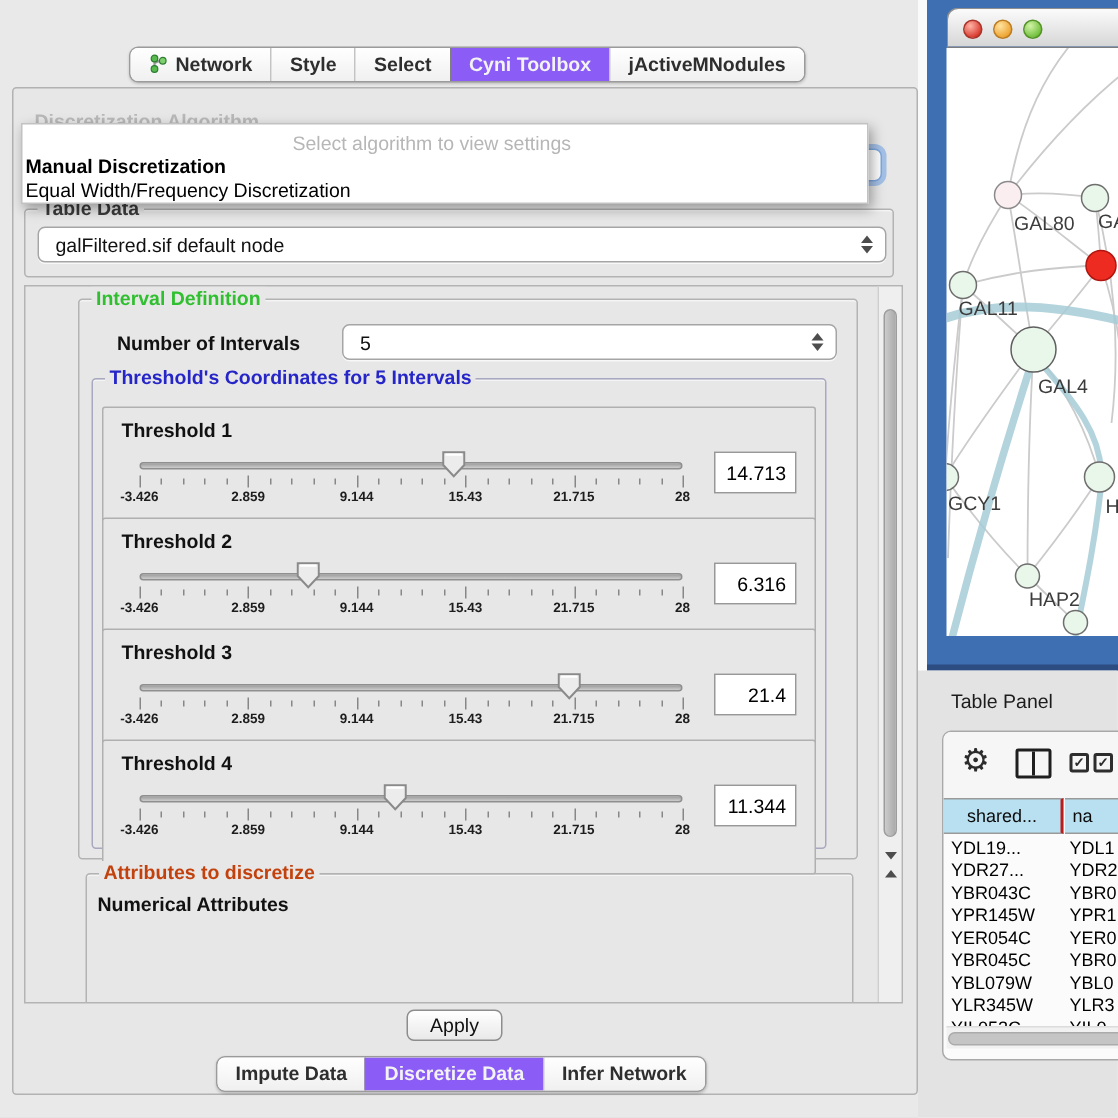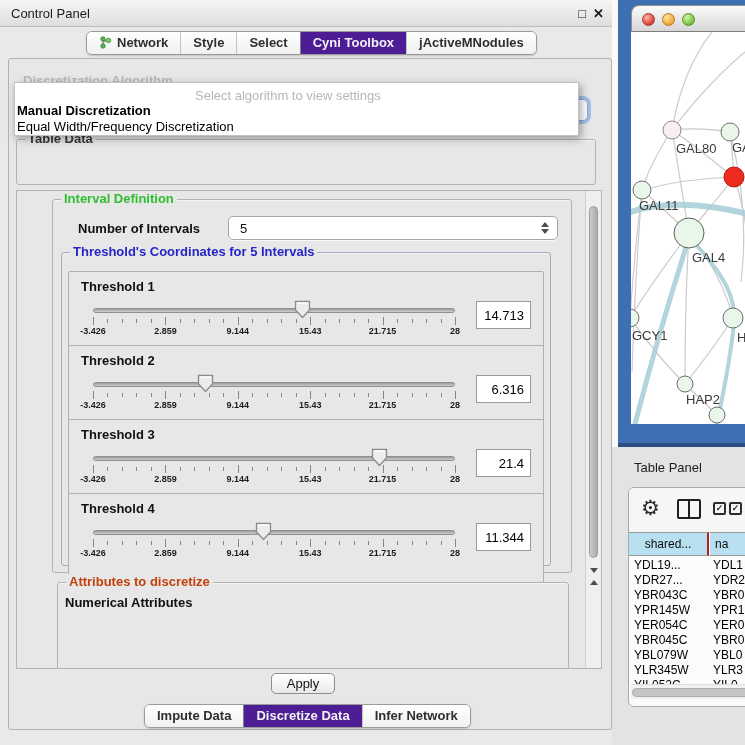--- a/index.html
+++ b/index.html
@@ -13,21 +13,21 @@
     background:linear-gradient(#f6f6f6,#dedede); border-bottom:1px solid #bdbdbd; }
   #cp-title { left:11px; top:6px; font-size:13px; color:#1c1c1c; }
   .titlebar-icon { top:6px; font-size:13px; color:#1a1a1a; cursor:default; }
 
   .segwrap { display:flex; border:1px solid #9b9b9b; border-radius:6px; overflow:hidden;
     background:#fff; box-shadow:0 1px 2px rgba(0,0,0,.18); }
   .seg { padding:3px 12px 4px 12px; font-size:13px; font-weight:bold; color:#2e2e2e;
     background:linear-gradient(#ffffff,#f0f0f0); border-left:1px solid #c3c3c3;
     display:flex; align-items:center; gap:5px; white-space:nowrap; }
   .seg:first-child { border-left:none;text-align:right; }
-  .seg.sel { background:#4c1d95; color:#f3f3f3; border-left-color:#7f7f7f; }
+  .seg.sel { background:#8b5cf6; color:#f3f3f3; border-left-color:#7f7f7f; }
 
   #content-panel { left:8px; top:58px; width:604px; height:672px;
     background:#e7e7e7; border:1px solid #b2b2b2; border-radius:3px; }
 
   .glabel { position:absolute; top:-9px; left:8px; padding:0 3px; background:#e7e7e7;
     font-size:13px; font-weight:bold; white-space:nowrap; }
   .etched { position:absolute; border:1px solid #b3b3b3; border-radius:3px;
     box-shadow:inset 0 1px 0 rgba(255,255,255,.55); }
 
   .combo { position:absolute; background:#fff; border:1px solid #a5a5a5; border-radius:5px;
@@ -104,25 +104,20 @@
   .tbl-c2 { position:absolute; left:84px; top:0; white-space:nowrap; }
   #hscroll { left:2px; top:196px; width:136px; height:15px; background:#f1f1f1; border-top:1px solid #dcdcdc; }
   #hscroll-thumb { left:1px; top:3px; width:118px; height:9px; border-radius:5px;
     background:#c5c5c5; border:1px solid #ababab; }
 </style>
 </head>
 <body>
 
 <div class="abs" id="left-window">
 
-  <div class="abs" id="cp-titlebar">
-    <span class="abs" id="cp-title">Control Panel</span>
-    <span class="abs titlebar-icon" style="right:26px;">□</span>
-    <span class="abs titlebar-icon" style="right:8px; font-weight:bold;">✕</span>
-  </div>
 
   <div class="abs segwrap" style="left:86px; top:31px;">
     <div class="seg">
       <svg width="13" height="13">
         <line x1="4" y1="3" x2="4" y2="10" stroke="#9a9a9a" stroke-width="1.5"></line>
         <line x1="4" y1="6" x2="9" y2="4" stroke="#9a9a9a" stroke-width="1.5"></line>
         <circle cx="4" cy="3" r="2.2" fill="#57b94e" stroke="#2e7d32" stroke-width="0.8"></circle>
         <circle cx="4" cy="10" r="2.2" fill="#57b94e" stroke="#2e7d32" stroke-width="0.8"></circle>
         <circle cx="9.5" cy="4.5" r="2.2" fill="#7ed06f" stroke="#2e7d32" stroke-width="0.8"></circle>
       </svg>
@@ -148,20 +143,27 @@
     <div class="abs" id="algo-combo-behind"></div>
 
     <div class="abs" id="algo-popup">
       <span class="abs" id="algo-placeholder">Select algorithm to view settings</span>
       <span class="abs algo-item" style="top:20px; font-weight:bold;">Manual Discretization</span>
       <span class="abs algo-item" style="top:36px;">Equal Width/Frequency Discretization</span>
     </div>
 
     <div class="etched" style="left:7px; top:80px; width:580px; height:46px;">
       <span class="glabel" style="color:#3a3a3a;">Table Data</span>
+    </div>
+    <div class="combo" style="left:16px; top:92px; width:566px; height:24px;">
+      <span>galFiltered.sif default node</span>
+      <span class="stepper">
+          <span class="tri-up"></span>
+          <span class="tri-dn"></span>
+        </span>
     </div>
 
     <div class="abs" id="scroll-viewport">
 
       <div class="etched" style="left:35px; top:8px; width:520px; height:374px;">
         <span class="glabel" style="color:#2fbf2f;">Interval Definition</span>
 
         <span class="abs" style="left:25px; top:21px; font-size:13px; font-weight:bold; color:#111;">Number of Intervals</span>
         <div class="combo" style="left:175px; top:16px; width:330px; height:24px;">
           <span>5</span>

